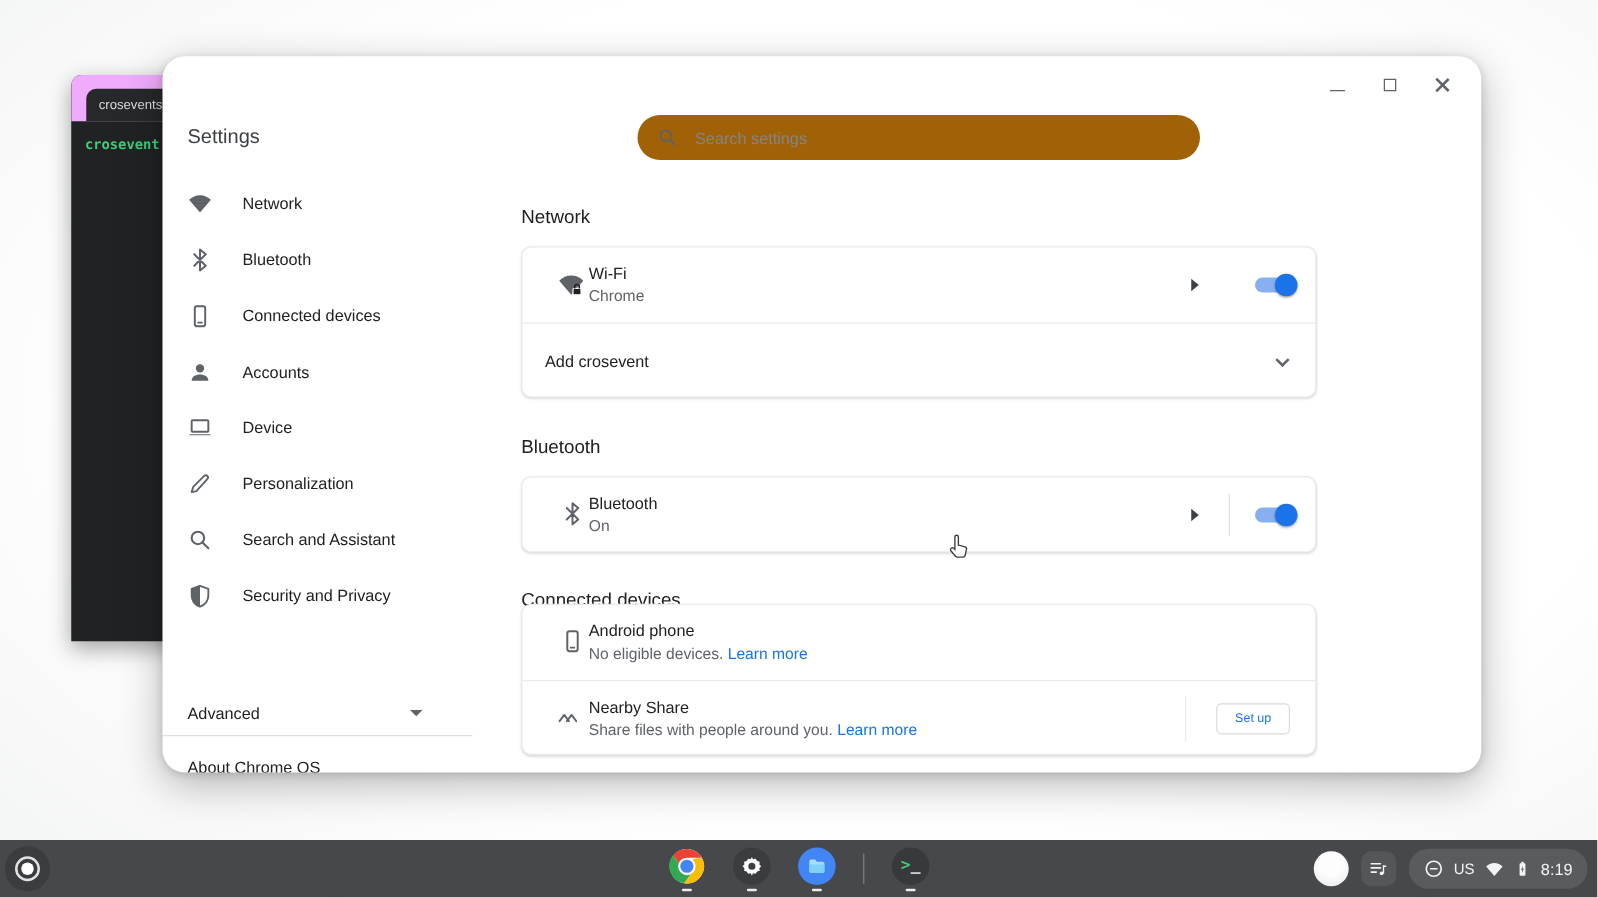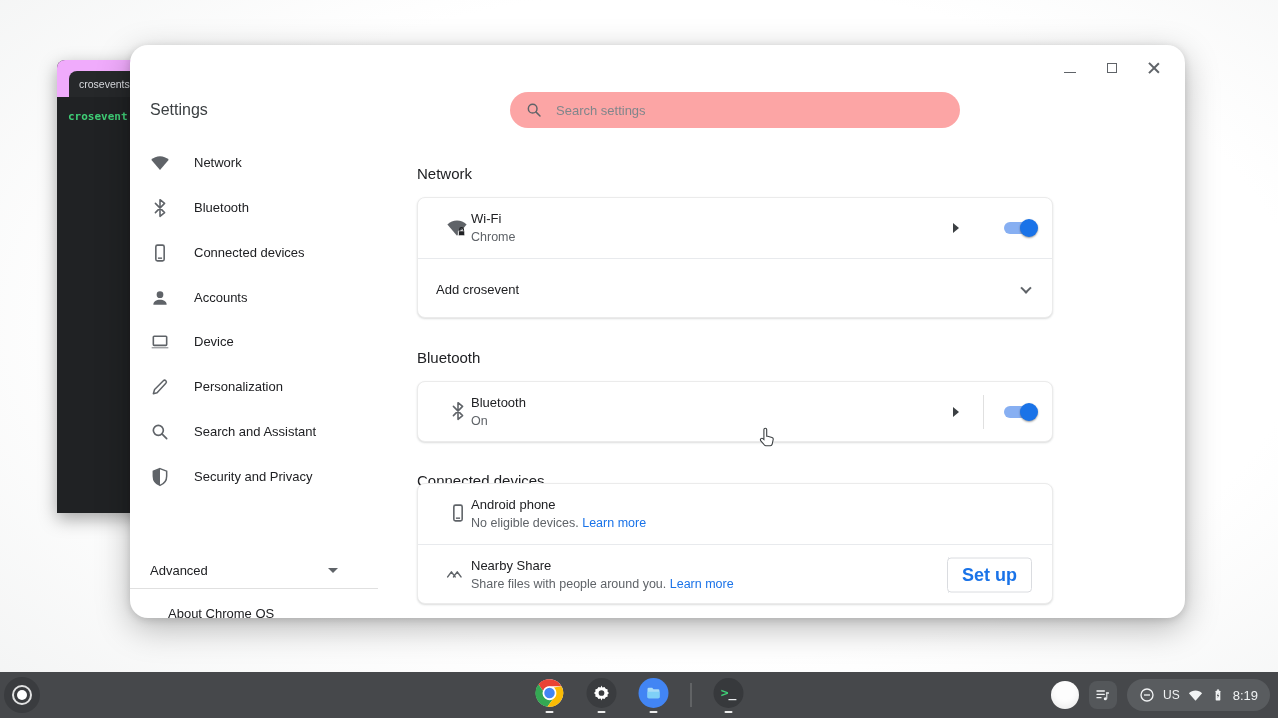--- a/index.html
+++ b/index.html
@@ -42,40 +42,40 @@
   .ic-min { width:12px; height:0; border-top:1.6px solid #5f6368; margin-top:8px; }
   .ic-max { width:10px; height:10px; border:1.6px solid #5f6368; }
   .ic-close { position:relative; width:12px; height:12px; }
   .ic-close:before,.ic-close:after{ content:""; position:absolute; left:5px; top:-1px; width:1.6px; height:14px; background:#5f6368; }
   .ic-close:before{ transform:rotate(45deg);} .ic-close:after{ transform:rotate(-45deg);}
 
   .app-title { position:absolute; left:20px; top:56px; font-size:16px; font-weight:500; color:#3c4043; }
 
   .searchbar {
     position:absolute; left:380px; top:47px; width:450px; height:36px;
-    background:#fca5a5; border-radius:18px; display:flex; align-items:center; padding:0 16px;
+    background:#a16207; border-radius:18px; display:flex; align-items:center; padding:0 16px;
   }
   .searchbar input {
     border:none; outline:none; background:transparent; flex:1;
     font-size:13px; color:#202124; margin-left:14px; font-family:"Liberation Sans", sans-serif;
   }
   .searchbar input::placeholder { color:#80868b; }
 
   
   .nav-item {
     position:absolute; left:0; width:250px; height:45px;
     display:flex; align-items:center; padding-left:20px; cursor:pointer;
   }
   .nav-item .nicon { width:20px; height:20px; flex:0 0 20px; display:flex; }
   .nav-item .nlabel { margin-left:24px; font-size:13px; font-weight:500; color:#202124; white-space:nowrap; }
   .adv-row { position:absolute; left:0; top:503px; width:248px; height:45px; display:flex; align-items:center; padding-left:20px; cursor:pointer; }
   .adv-label { font-size:13px; font-weight:500; color:#202124; }
   .adv-caret { margin-left:auto; margin-right:40px; width:0; height:0; border-left:5px solid transparent; border-right:5px solid transparent; border-top:5px solid #5f6368; }
   .nav-divider { position:absolute; left:0; top:543px; width:248px; border-top:1px solid #e0e0e0; }
-  .about-row { position:absolute; left:20px; top:561px; font-size:13px; font-weight:500; color:#202124; cursor:pointer;margin-left:18px; }
+  .about-row { position:absolute; left:20px; top:561px; font-size:13px; font-weight:500; color:#202124; cursor:pointer; }
 
   
   .sec-header { position:absolute; left:287px; width:636px; font-size:15px; font-weight:500; color:#202124; }
   .card {
     position:absolute; left:287px; width:636px; background:#fff;
     border:1px solid #ebebeb; border-radius:8px;
     box-shadow:0 1px 2px rgba(60,64,67,.18);
   }
   .row { position:relative; height:60px; }
   .row-icon { position:absolute; left:28px; top:50%; transform:translateY(-50%); width:22px; height:22px; display:flex; }
@@ -86,21 +86,21 @@
   .hdiv { border-top:1px solid #e8eaed; }
   .arrow-r { position:absolute; right:93px; top:50%; transform:translateY(-50%); width:0; height:0; border-top:5px solid transparent; border-bottom:5px solid transparent; border-left:6px solid #3c4043; cursor:pointer; }
   .vsep { position:absolute; right:68px; top:13px; bottom:13px; border-left:1px solid #e0e0e0; }
   .toggle { position:absolute; right:16px; top:50%; transform:translateY(-50%); width:32px; height:12px; border-radius:7px; background:#87aff2; cursor:pointer; }
   .toggle .knob { position:absolute; right:-2px; top:-3px; width:18px; height:18px; border-radius:50%; background:#1a73e8; box-shadow:0 1px 2px rgba(0,0,0,.4); }
   .chev-down { position:absolute; right:22px; top:50%; transform:translateY(-62%) rotate(45deg); width:8px; height:8px; border-right:2px solid #5f6368; border-bottom:2px solid #5f6368; cursor:pointer; }
   .single-label { position:absolute; left:18px; top:50%; transform:translateY(-50%); font-size:13px; font-weight:500; color:#202124; }
   .setup-btn {
     position:absolute; right:20px; top:50%; transform:translateY(-50%);
     border:1px solid #dadce0; border-radius:4px; background:#fff;
-    color:#1a73e8; font-size:18px; font-weight:700; padding:6px 14px; cursor:pointer;
+    color:#1a73e8; font-size:10px; font-weight:400; padding:6px 14px; cursor:pointer;
     font-family:"Liberation Sans", sans-serif;
   }
   .vsep2 { position:absolute; right:103px; top:12px; bottom:12px; border-left:1px solid #e8eaed; }
 
   
   .shelf { left:0; top:672px; width:1278px; height:46px; background:#46484b; z-index:3; }
   .launcher { position:absolute; left:4px; top:5px; width:36px; height:36px; border-radius:50%; background:#3a3c3f; display:flex; align-items:center; justify-content:center; cursor:pointer; }
   .launcher .ring { width:20px; height:20px; border-radius:50%; border:2px solid rgba(255,255,255,.85); display:flex; align-items:center; justify-content:center; }
   .launcher .dot { width:10px; height:10px; border-radius:50%; background:#fff; }
   .shelf-center { position:absolute; left:50%; top:0; height:46px; transform:translateX(-50%); display:flex; align-items:center; gap:22px; }

